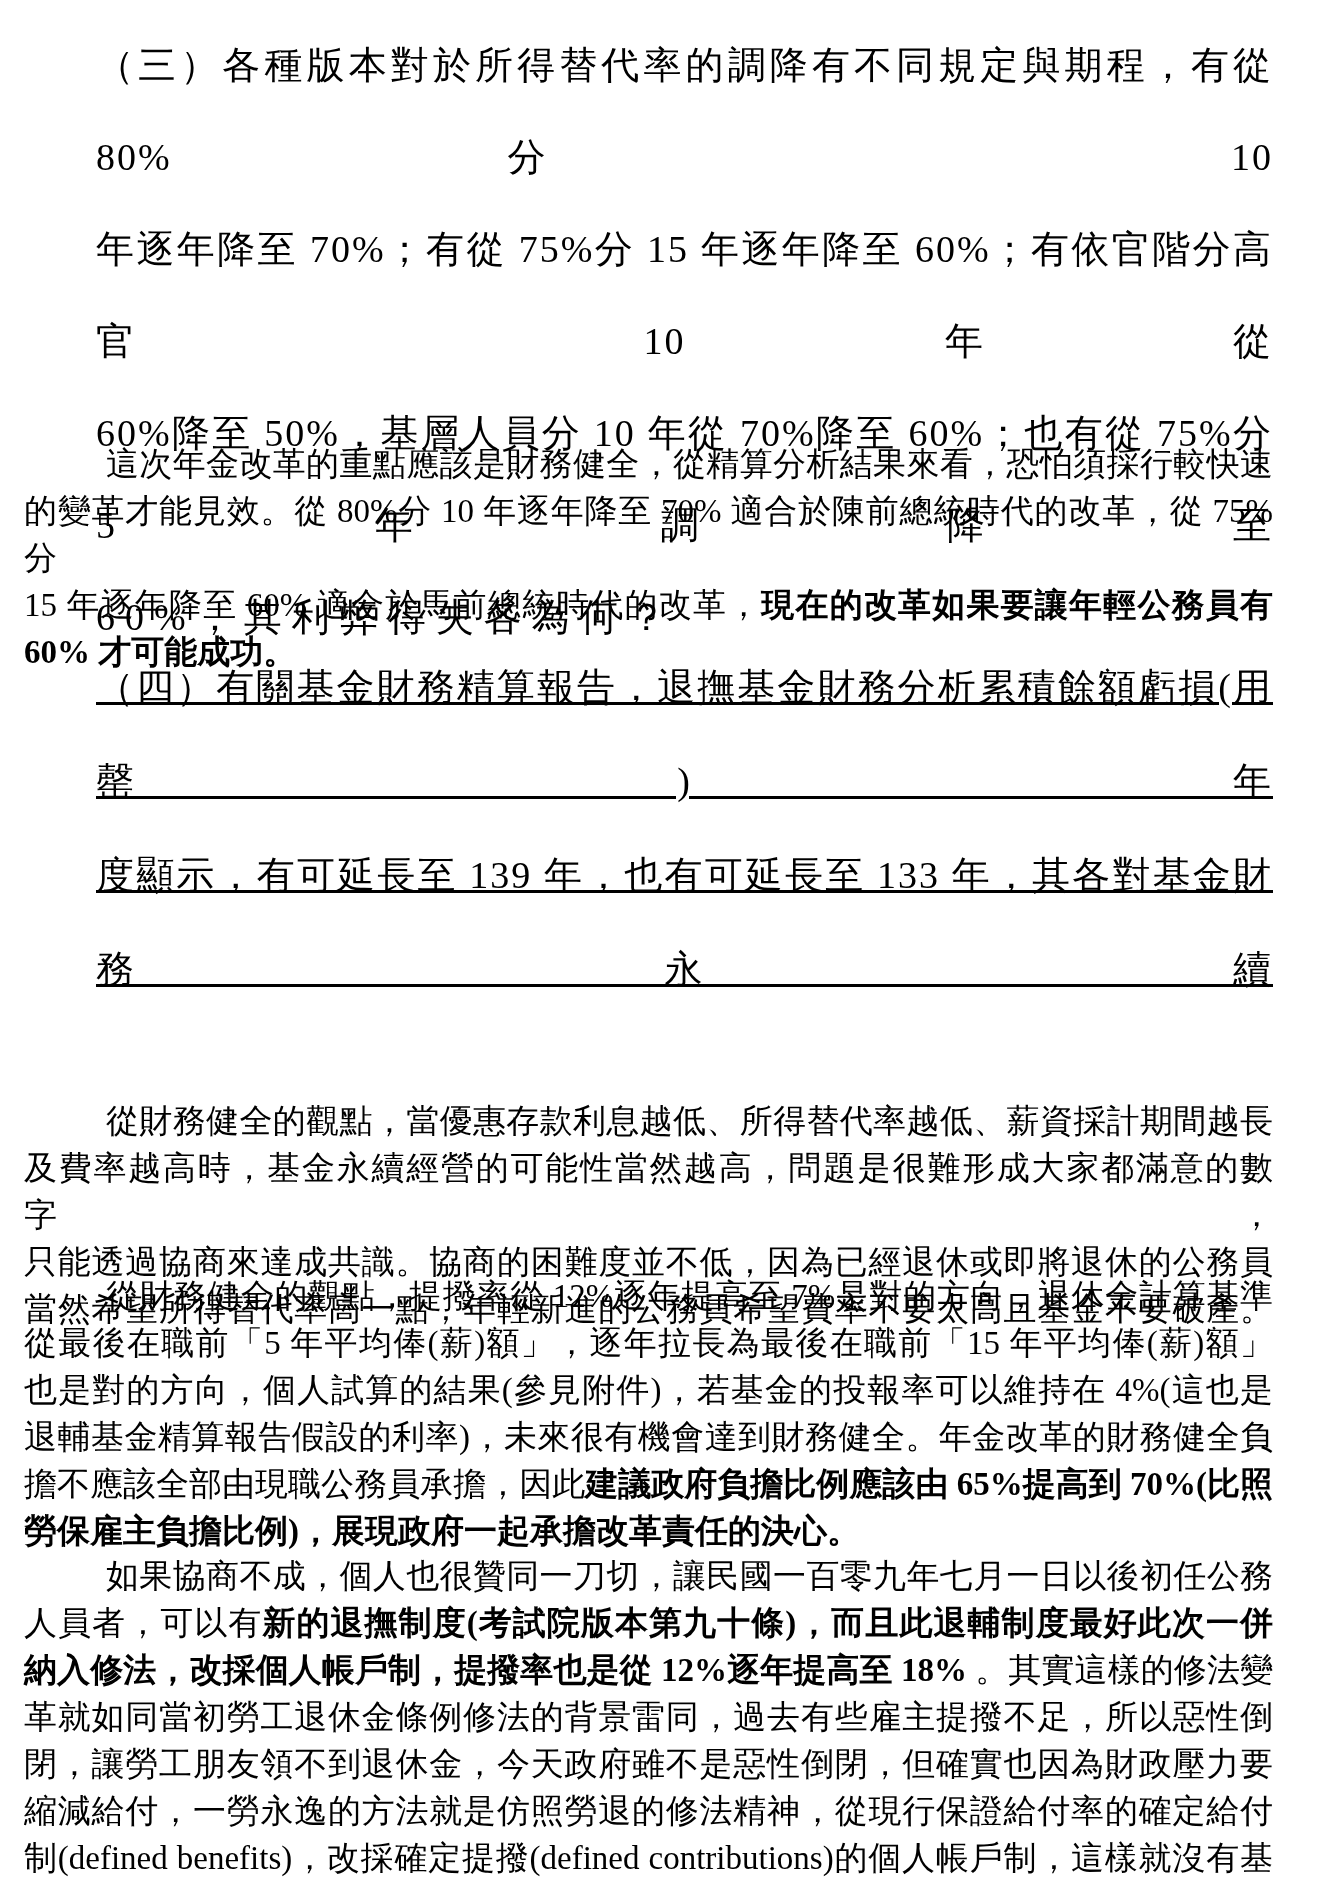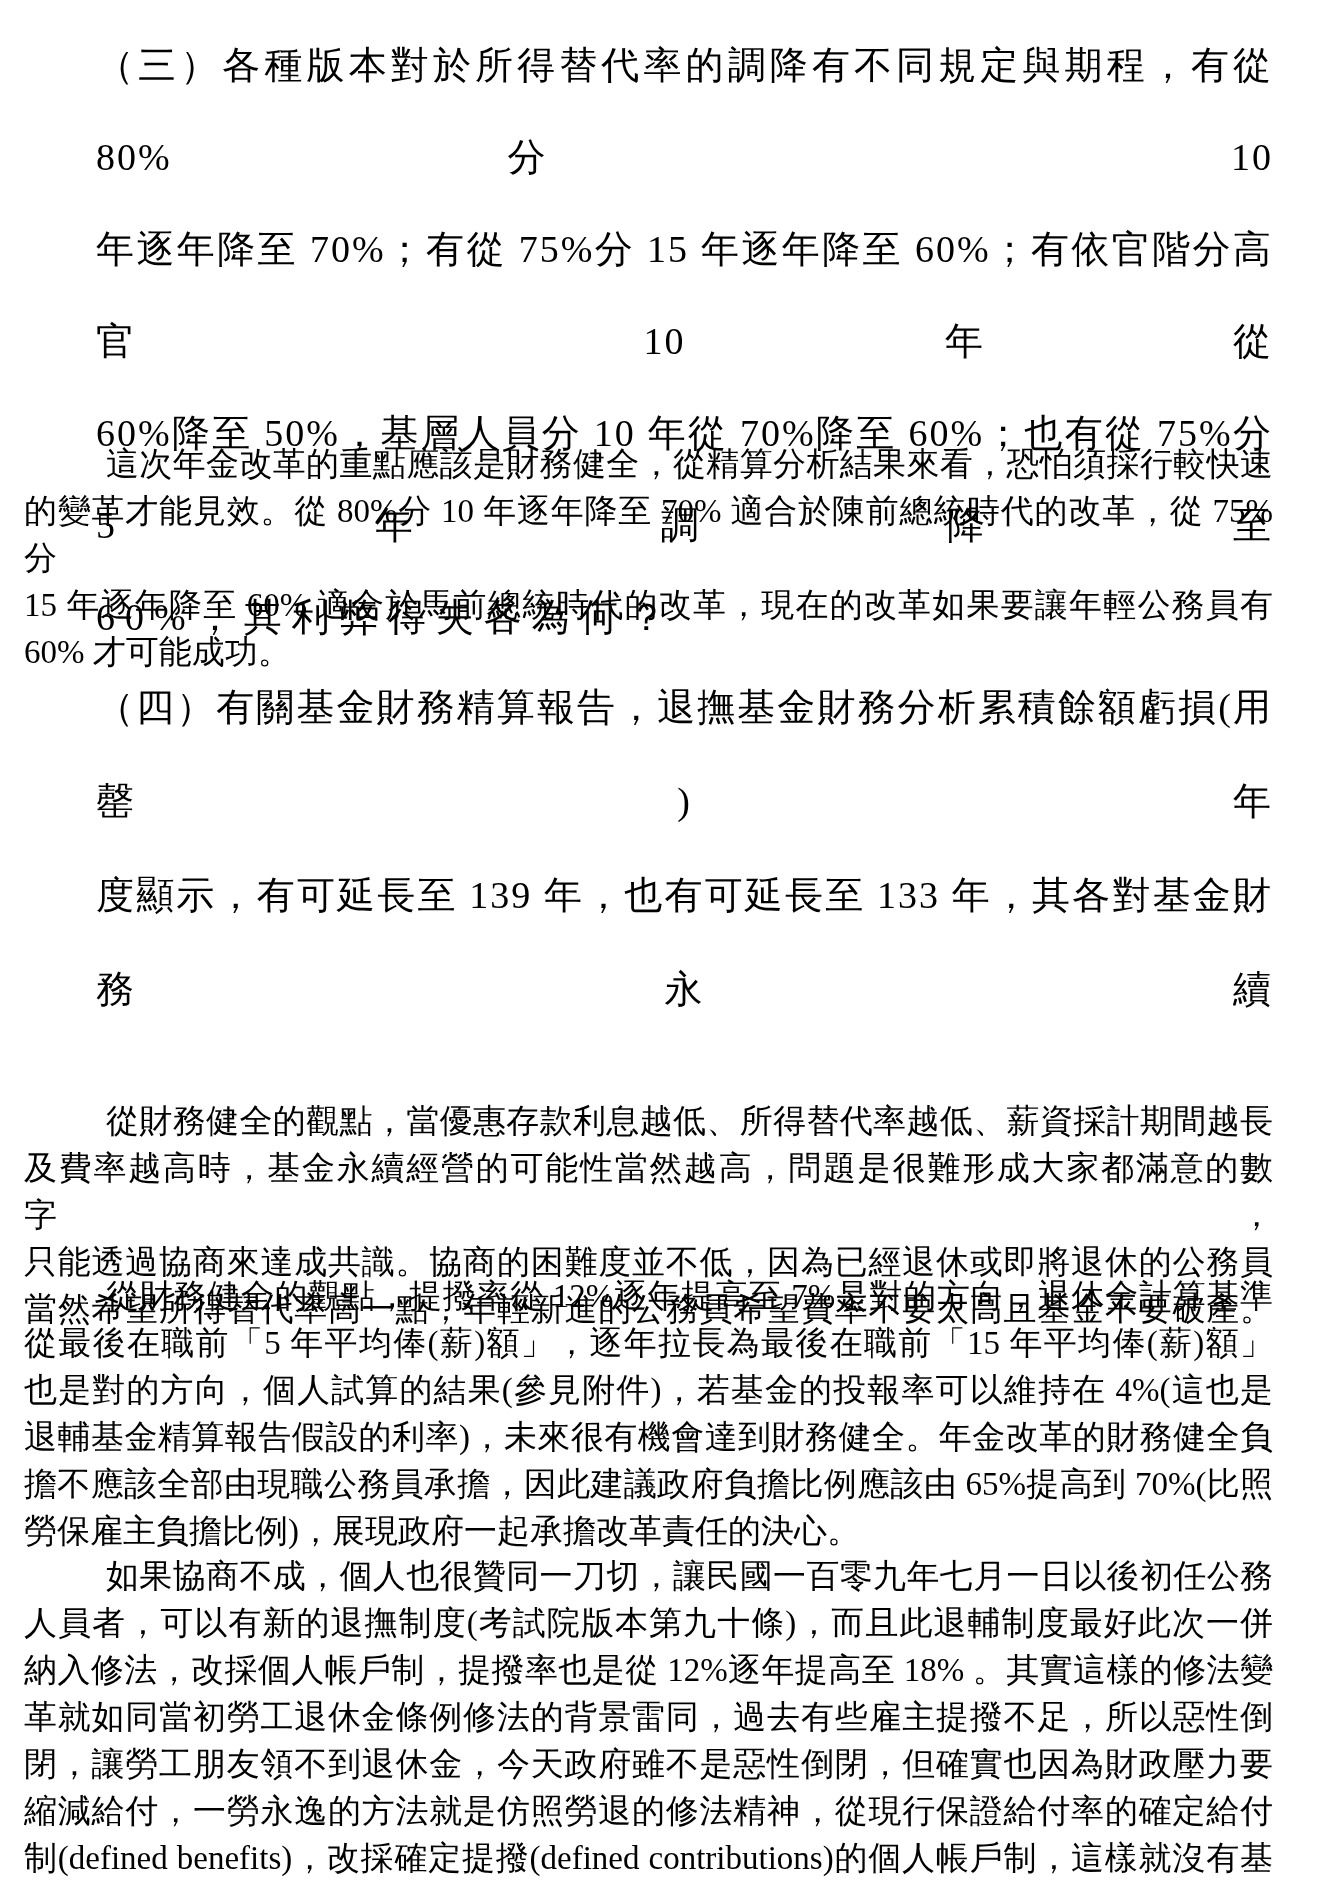--- a/index.html
+++ b/index.html
@@ -39,40 +39,40 @@
     text-justify: inter-character;
   }
   .q .line { letter-spacing: 2px; }
   .q .line.last { letter-spacing: 10px; }
   .line.last {
     text-align-last: left;
   }
   .line.indent {
     text-indent: 82px;
   }
-  .run-b { font-weight: normal; }
+  .run-b { font-weight: bold; }
   .run-n { font-weight: normal; }
 </style>
 </head>
 <body>
 
 <div class="page">
   <div id="q3" class="block q" style="top:19px;">
       <div class="line"><span class="run-n">（三）各種版本對於所得替代率的調降有不同規定與期程，有從 80%分 10</span></div>
       <div class="line"><span class="run-n">年逐年降至 70%；有從 75%分 15 年逐年降至 60%；有依官階分高官 10 年從</span></div>
       <div class="line"><span class="run-n">60%降至 50%，基層人員分 10 年從 70%降至 60%；也有從 75%分 5 年調降至</span></div>
       <div class="line last"><span class="run-n">60%，其利弊得失各為何？</span></div>
     </div>
   <div id="pA" class="block body" style="top:441px;">
       <div class="line indent"><span class="run-n">這次年金改革的重點應該是財務健全，從精算分析結果來看，恐怕須採行較快速</span></div>
       <div class="line"><span class="run-n">的變革才能見效。從 80%分 10 年逐年降至 70% 適合於陳前總統時代的改革，從 75%分</span></div>
       <div class="line"><span class="run-n">15 年逐年降至 60% 適合於馬前總統時代的改革，</span><span class="run-b">現在的改革如果要讓年輕公務員有</span></div>
       <div class="line last"><span class="run-b">60% 才可能成功。</span></div>
     </div>
-  <div id="q4" class="block q" style="top:660px;">
+  <div id="q4" class="block q" style="top:640px;text-decoration:underline;">
       <div class="line"><span class="run-n">（四）有關基金財務精算報告，退撫基金財務分析累積餘額虧損(用罄)年</span></div>
       <div class="line"><span class="run-n">度顯示，有可延長至 139 年，也有可延長至 133 年，其各對基金財務永續</span></div>
     </div>
   <div id="pB" class="block body" style="top:1098px;">
       <div class="line indent"><span class="run-n">從財務健全的觀點，當優惠存款利息越低、所得替代率越低、薪資採計期間越長</span></div>
       <div class="line"><span class="run-n">及費率越高時，基金永續經營的可能性當然越高，問題是很難形成大家都滿意的數字，</span></div>
       <div class="line"><span class="run-n">只能透過協商來達成共識。協商的困難度並不低，因為已經退休或即將退休的公務員</span></div>
       <div class="line"><span class="run-n">當然希望所得替代率高一點，年輕新進的公務員希望費率不要太高且基金不要破產。</span></div>
     </div>
   <div id="pC" class="block body" style="top:1273px;">

